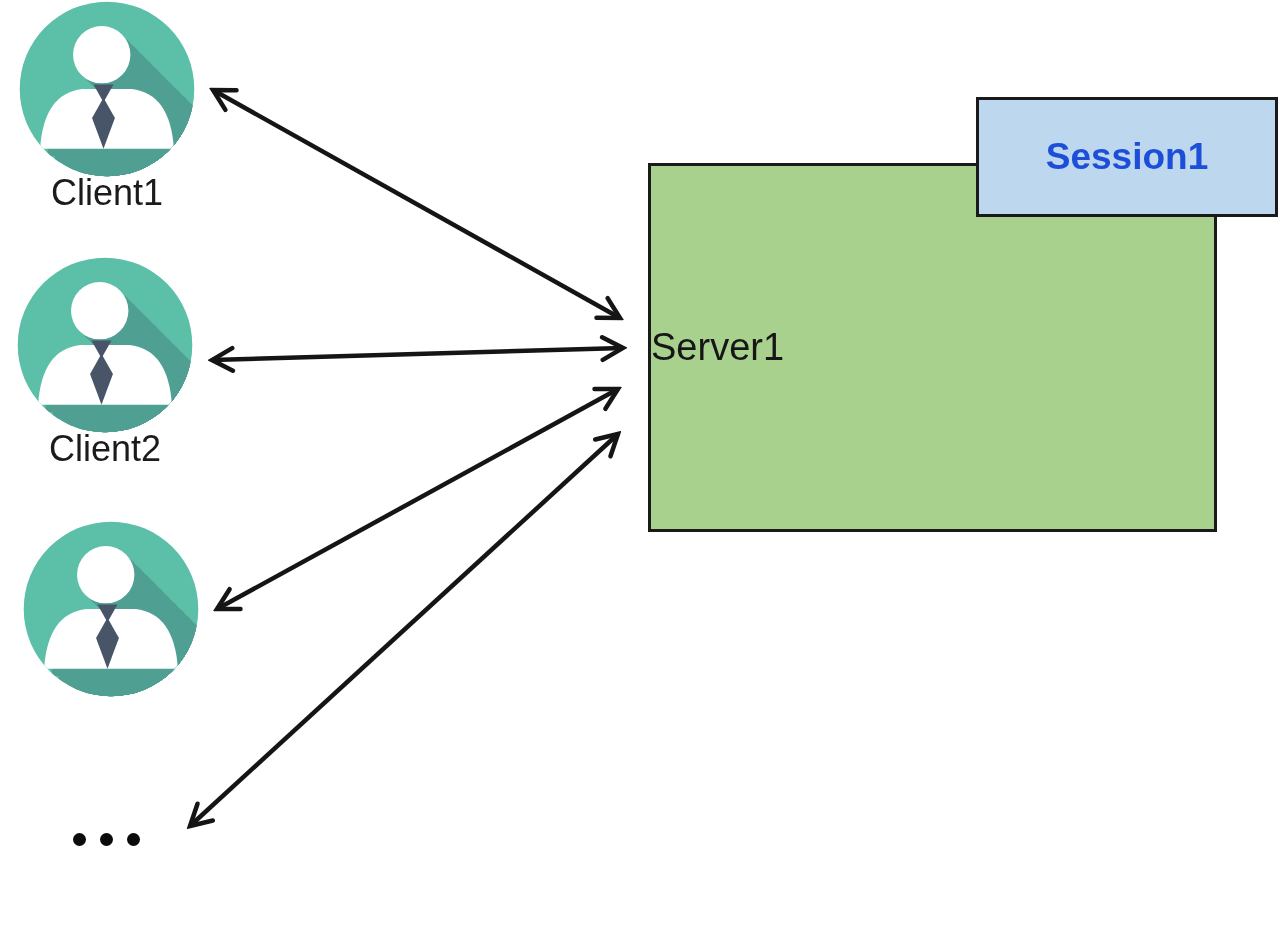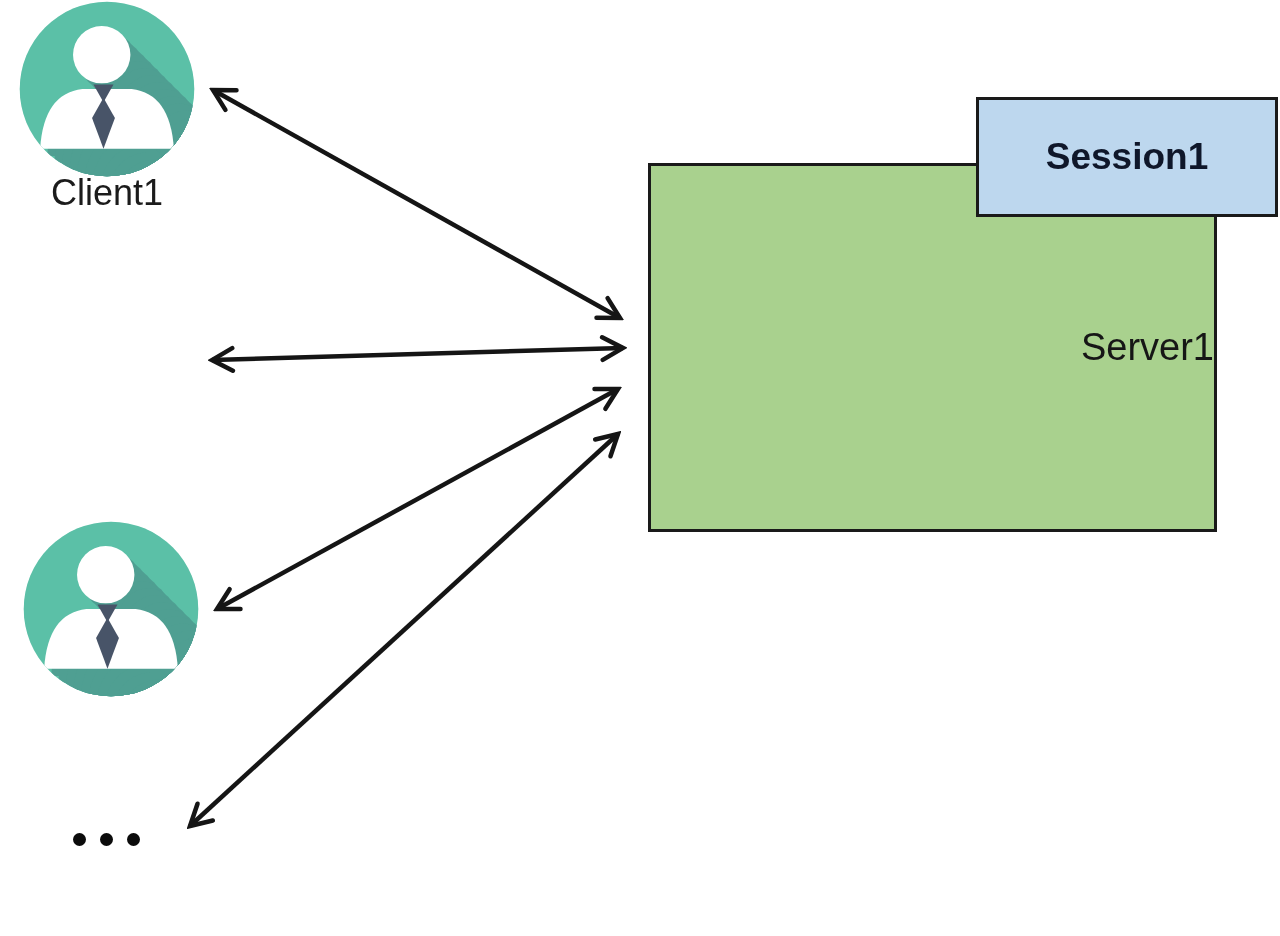--- a/index.html
+++ b/index.html
@@ -18,30 +18,30 @@
     font-size:36px;line-height:1.0;color:var(--label-text);
     margin-top:-2px;letter-spacing:0px;
   }
   #client1{left:19px;top:1px;}
   #client2{left:17px;top:257px;}
   #client3{left:23px;top:521px;}
 
   .server-box{
     position:absolute;left:648px;top:163px;width:569px;height:369px;
     background:var(--server-fill);border:3px solid var(--box-border);
-    display:flex;align-items:center;justify-content:flex-end;z-index:2;
+    display:flex;align-items:center;justify-content:flex-start;z-index:2;
   }
   .server-label{font-size:38px;color:#161616;}
 
   .session-box{
     position:absolute;left:976px;top:97px;width:302px;height:120px;
     background:var(--session-fill);border:3px solid var(--box-border);
     display:flex;align-items:center;justify-content:center;z-index:3;
   }
-  .session-label{font-size:37px;font-weight:bold;color:#0f172a;}
+  .session-label{font-size:37px;font-weight:bold;color:#1d4ed8;}
 
   .arrow-layer{position:absolute;left:0;top:0;width:1280px;height:936px;z-index:4;pointer-events:none;}
   .arrow-layer line{stroke:var(--arrow);stroke-width:4.5;}
 
   .more-dots{position:absolute;left:73px;top:833px;display:flex;gap:14px;align-items:center;}
   .more-dots .dot{width:13px;height:13px;border-radius:50%;background:#0b0b0b;display:block;}
 
   .defs-holder{position:absolute;width:0;height:0;overflow:hidden;}
 </style>
 </head>
@@ -106,20 +106,26 @@
       <line x1="190" y1="826" x2="618" y2="434" marker-end="url(#ah)" marker-start="url(#ah)"></line>
     </svg>
 
   <div id="client1" class="client-node">
     <svg class="avatar" viewBox="0 0 100 100">
       <use href="#avatar-sym" width="100" height="100"></use>
     </svg>
     <div class="client-label">Client1</div>
   </div>
 
+  <div id="client2" class="client-node">
+    <svg class="avatar" viewBox="0 0 100 100">
+      <use href="#avatar-sym" width="100" height="100"></use>
+    </svg>
+    <div class="client-label">Client2</div>
+  </div>
 
   <div id="client3" class="client-node">
     <svg class="avatar" viewBox="0 0 100 100">
       <use href="#avatar-sym" width="100" height="100"></use>
     </svg>
   </div>
 
   <div class="more-dots" aria-label="more clients">
     <span class="dot"></span>
     <span class="dot"></span>

